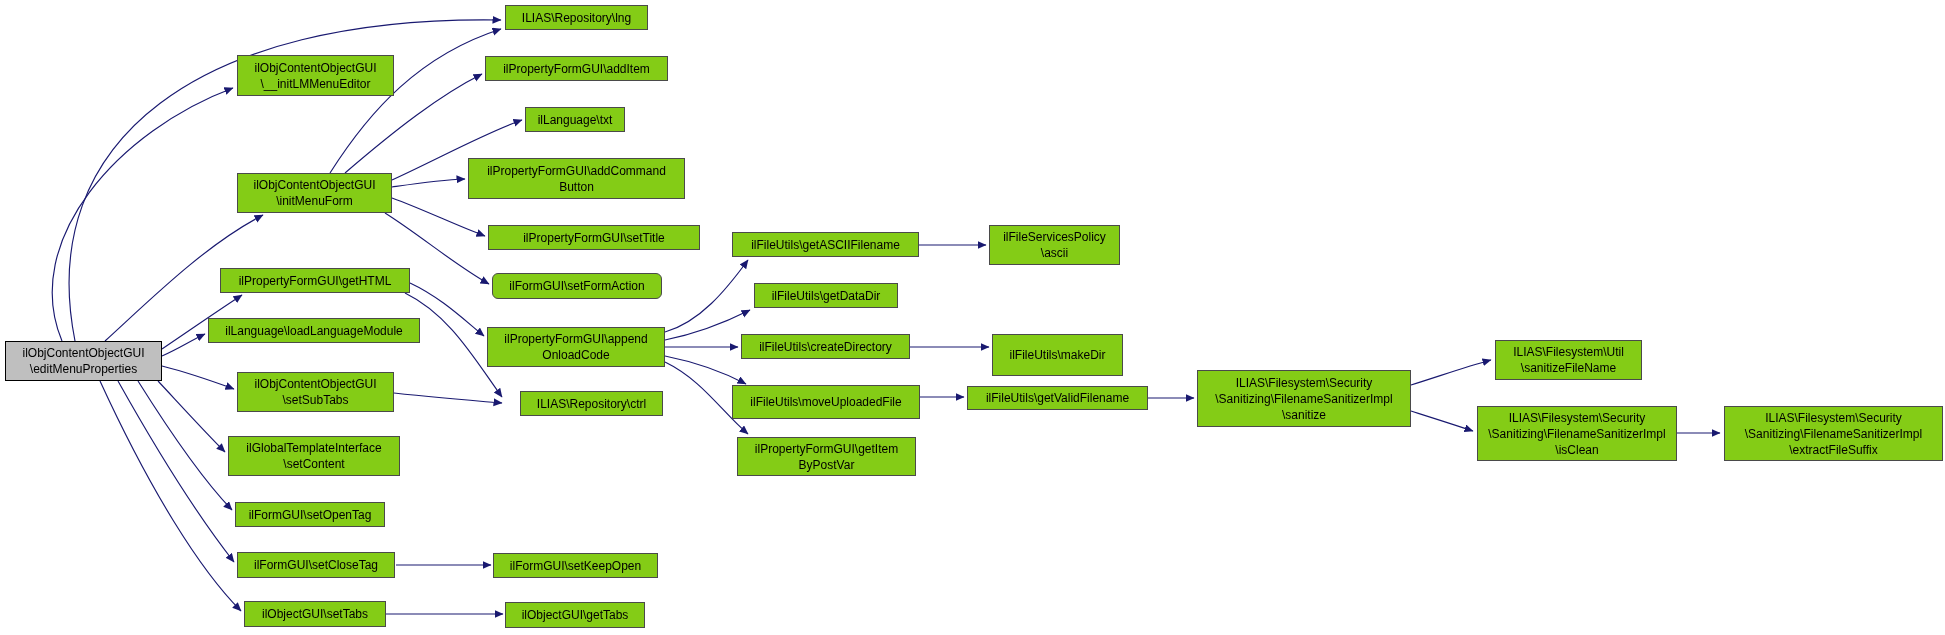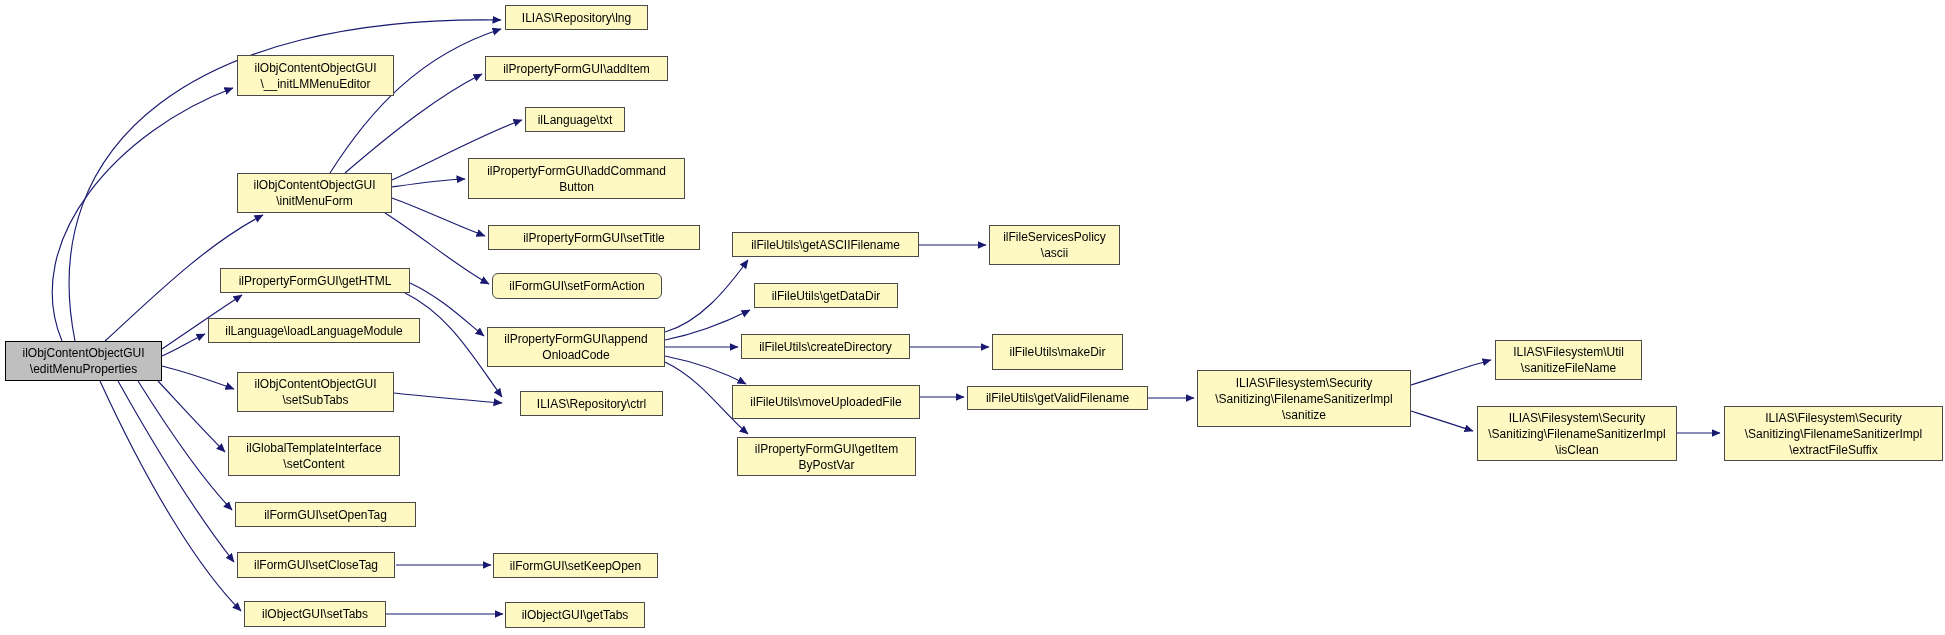--- a/index.html
+++ b/index.html
@@ -7,21 +7,21 @@
     position:relative;
     font-family:"Liberation Sans","DejaVu Sans",sans-serif;
     background:#ffffff;
     overflow:hidden;
   }
   #edges { position:absolute; left:0; top:0; z-index:1; }
   #edges path.edge { fill:none; stroke-width:1.15; }
   .node {
     position:absolute;
     box-sizing:border-box;
-    background:#fef9c3;
+    background:#84cc16;
     border:1px solid #4a4a4a;
     display:flex;
     flex-direction:column;
     justify-content:center;
     align-items:center;
     z-index:2;
     font-size:12px;
     line-height:16px;
     color:#000000;
     white-space:nowrap;
@@ -94,21 +94,21 @@
       <div class="nl">ilLanguage\loadLanguageModule</div>
     </div>
     <div class="node" style="left: 237px; top: 372px; width: 157px; height: 40px;">
       <div class="nl">ilObjContentObjectGUI</div>
       <div class="nl">\setSubTabs</div>
     </div>
     <div class="node" style="left: 228px; top: 436px; width: 172px; height: 40px;">
       <div class="nl">ilGlobalTemplateInterface</div>
       <div class="nl">\setContent</div>
     </div>
-    <div class="node" style="left: 235px; top: 502px; width: 181px; height: 25px;">
+    <div class="node" style="left: 235px; top: 502px; width: 150px; height: 25px;">
       <div class="nl">ilFormGUI\setOpenTag</div>
     </div>
     <div class="node" style="left: 237px; top: 552px; width: 158px; height: 26px;">
       <div class="nl">ilFormGUI\setCloseTag</div>
     </div>
     <div class="node" style="left: 244px; top: 601px; width: 142px; height: 26px;">
       <div class="nl">ilObjectGUI\setTabs</div>
     </div>
     <div class="node" style="left: 505px; top: 5px; width: 143px; height: 25px;">
       <div class="nl">ILIAS\Repository\lng</div>
@@ -155,21 +155,21 @@
       <div class="nl">ilFileUtils\moveUploadedFile</div>
     </div>
     <div class="node" style="left: 737px; top: 437px; width: 179px; height: 39px;">
       <div class="nl">ilPropertyFormGUI\getItem</div>
       <div class="nl">ByPostVar</div>
     </div>
     <div class="node" style="left: 989px; top: 225px; width: 131px; height: 40px;">
       <div class="nl">ilFileServicesPolicy</div>
       <div class="nl">\ascii</div>
     </div>
-    <div class="node" style="left: 992px; top: 334px; width: 131px; height: 36px;">
+    <div class="node" style="left: 992px; top: 334px; width: 131px; height: 42px;">
       <div class="nl">ilFileUtils\makeDir</div>
     </div>
     <div class="node" style="left: 967px; top: 386px; width: 181px; height: 24px; text-align: right;">
       <div class="nl">ilFileUtils\getValidFilename</div>
     </div>
     <div class="node" style="left: 1197px; top: 370px; width: 214px; height: 57px;">
       <div class="nl">ILIAS\Filesystem\Security</div>
       <div class="nl">\Sanitizing\FilenameSanitizerImpl</div>
       <div class="nl">\sanitize</div>
     </div>

